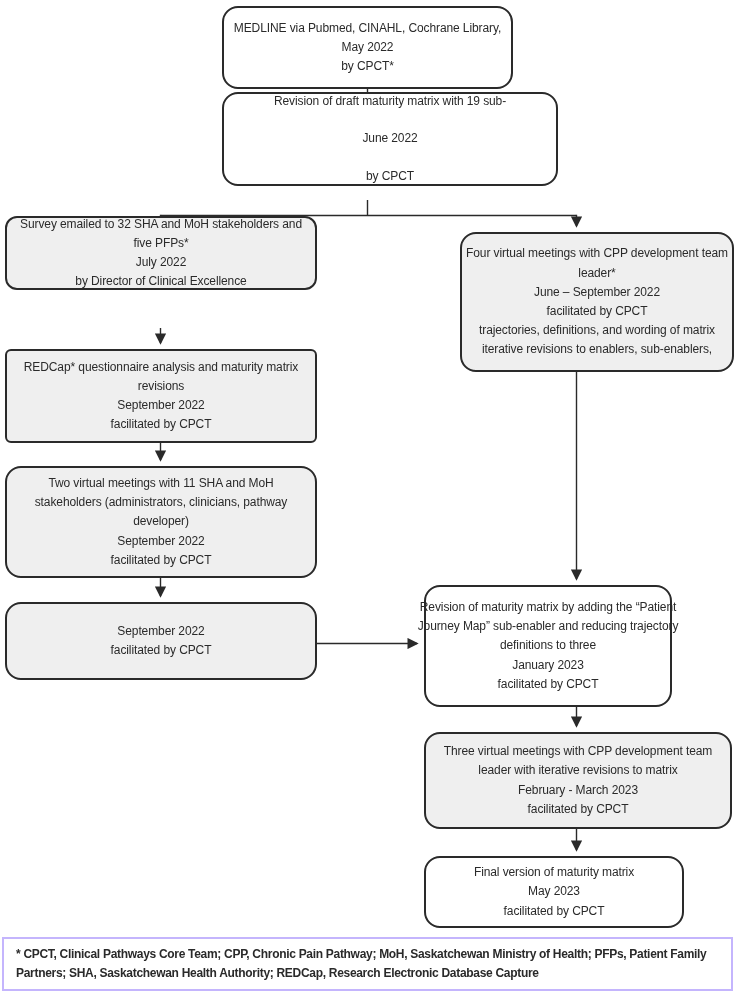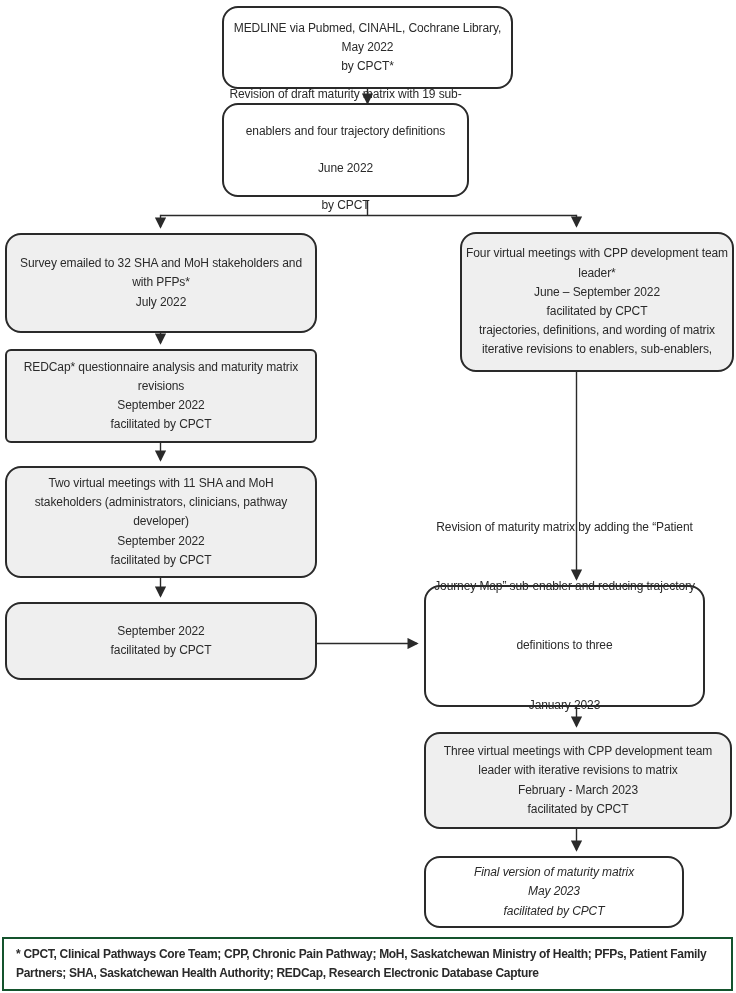--- a/index.html
+++ b/index.html
@@ -39,21 +39,21 @@
     font-size: 12px;
     line-height: 1.6;
     letter-spacing: -0.1px;
   }
   .box.gray  { background: var(--box-gray); }
   .box.white { background: var(--box-white); }
   .ln { white-space: nowrap; }
   .footnote {
     position: absolute;
     z-index: 2;
-    border: 2px solid #14532d;
+    border: 2px solid #c4b5fd;
     background: var(--box-white);
     display: flex;
     flex-direction: column;
     justify-content: center;
     text-align: left;
     padding: 4px 12px;
     font-size: 12px;
     line-height: 1.55;
     letter-spacing: -0.3px;
     font-weight: bold;
@@ -86,31 +86,31 @@
       <path d="M576.5,829 L576.5,850" marker-end="url(#arw)"></path>
     </g>
   </svg>
 
   <div class="box white" style="left:222px; top:6px; width:291px; height:83px;">
     <div class="ln">MEDLINE via Pubmed, CINAHL, Cochrane Library,</div>
     <div class="ln">May 2022</div>
     <div class="ln">by CPCT*</div>
   </div>
 
-  <div class="box white" style="left:222px; top:103px; width:247px; height:94px;gap:18px;">
+  <div class="box white" style="left:222px; top:92px; width:336px; height:94px;gap:18px;">
     <div class="ln">Revision of draft maturity matrix with 19 sub-</div>
-    <div class="ln">enablers and four trajectory definitions</div>
     <div class="ln">June 2022</div>
     <div class="ln">by CPCT</div>
   </div>
 
-  <div class="box gray" style="left:5px; top:233px; width:312px; height:100px;">
+  <div class="box gray" style="left:5px; top:216px; width:312px; height:74px;border-radius:12px;">
     <div class="ln">Survey emailed to 32 SHA and MoH stakeholders and</div>
-    <div class="ln">with PFPs*</div>
+    <div class="ln">five PFPs*</div>
     <div class="ln">July 2022</div>
+    <div class="ln">by Director of Clinical Excellence</div>
   </div>
 
   <div class="box gray" style="left:5px; top:349px; width:312px; height:94px;border-radius:6px;">
     <div class="ln">REDCap* questionnaire analysis and maturity matrix</div>
     <div class="ln">revisions</div>
     <div class="ln">September 2022</div>
     <div class="ln">facilitated by CPCT</div>
   </div>
 
   <div class="box gray" style="left:5px; top:466px; width:312px; height:112px;align-items:center;">
@@ -128,36 +128,36 @@
 
   <div class="box gray" style="left:424px; top:232px; width:274px; height:140px;margin-left:36px;">
     <div class="ln">Four virtual meetings with CPP development team</div>
     <div class="ln">leader*</div>
     <div class="ln">June – September 2022</div>
     <div class="ln">facilitated by CPCT</div>
     <div class="ln">trajectories, definitions, and wording of matrix</div>
     <div class="ln">iterative revisions to enablers, sub-enablers,</div>
   </div>
 
-  <div class="box white" style="left:424px; top:585px; width:281px; height:122px;gap:40px;">
+  <div class="box white" style="left:424px; top:585px; width:248px; height:122px;">
     <div class="ln">Revision of maturity matrix by adding the “Patient</div>
     <div class="ln">Journey Map” sub-enabler and reducing trajectory</div>
     <div class="ln">definitions to three</div>
     <div class="ln">January 2023</div>
     <div class="ln">facilitated by CPCT</div>
   </div>
 
   <div class="box gray" style="left:424px; top:732px; width:308px; height:97px;">
     <div class="ln">Three virtual meetings with CPP development team</div>
     <div class="ln">leader with iterative revisions to matrix</div>
     <div class="ln">February - March 2023</div>
     <div class="ln">facilitated by CPCT</div>
   </div>
 
-  <div class="box white" style="left:424px; top:856px; width:260px; height:72px;font-style:italic;">
+  <div class="box white" style="left:424px; top:856px; width:260px; height:72px;">
     <div class="ln">Final version of maturity matrix</div>
     <div class="ln">May 2023</div>
     <div class="ln">facilitated by CPCT</div>
   </div>
 
   <div class="footnote" style="left:2px; top:937px; width:731px; height:54px;">
     <div class="ln">* CPCT, Clinical Pathways Core Team; CPP, Chronic Pain Pathway; MoH, Saskatchewan Ministry of Health; PFPs, Patient Family</div>
     <div class="ln">Partners; SHA, Saskatchewan Health Authority; REDCap, Research Electronic Database Capture</div>
   </div>
 

